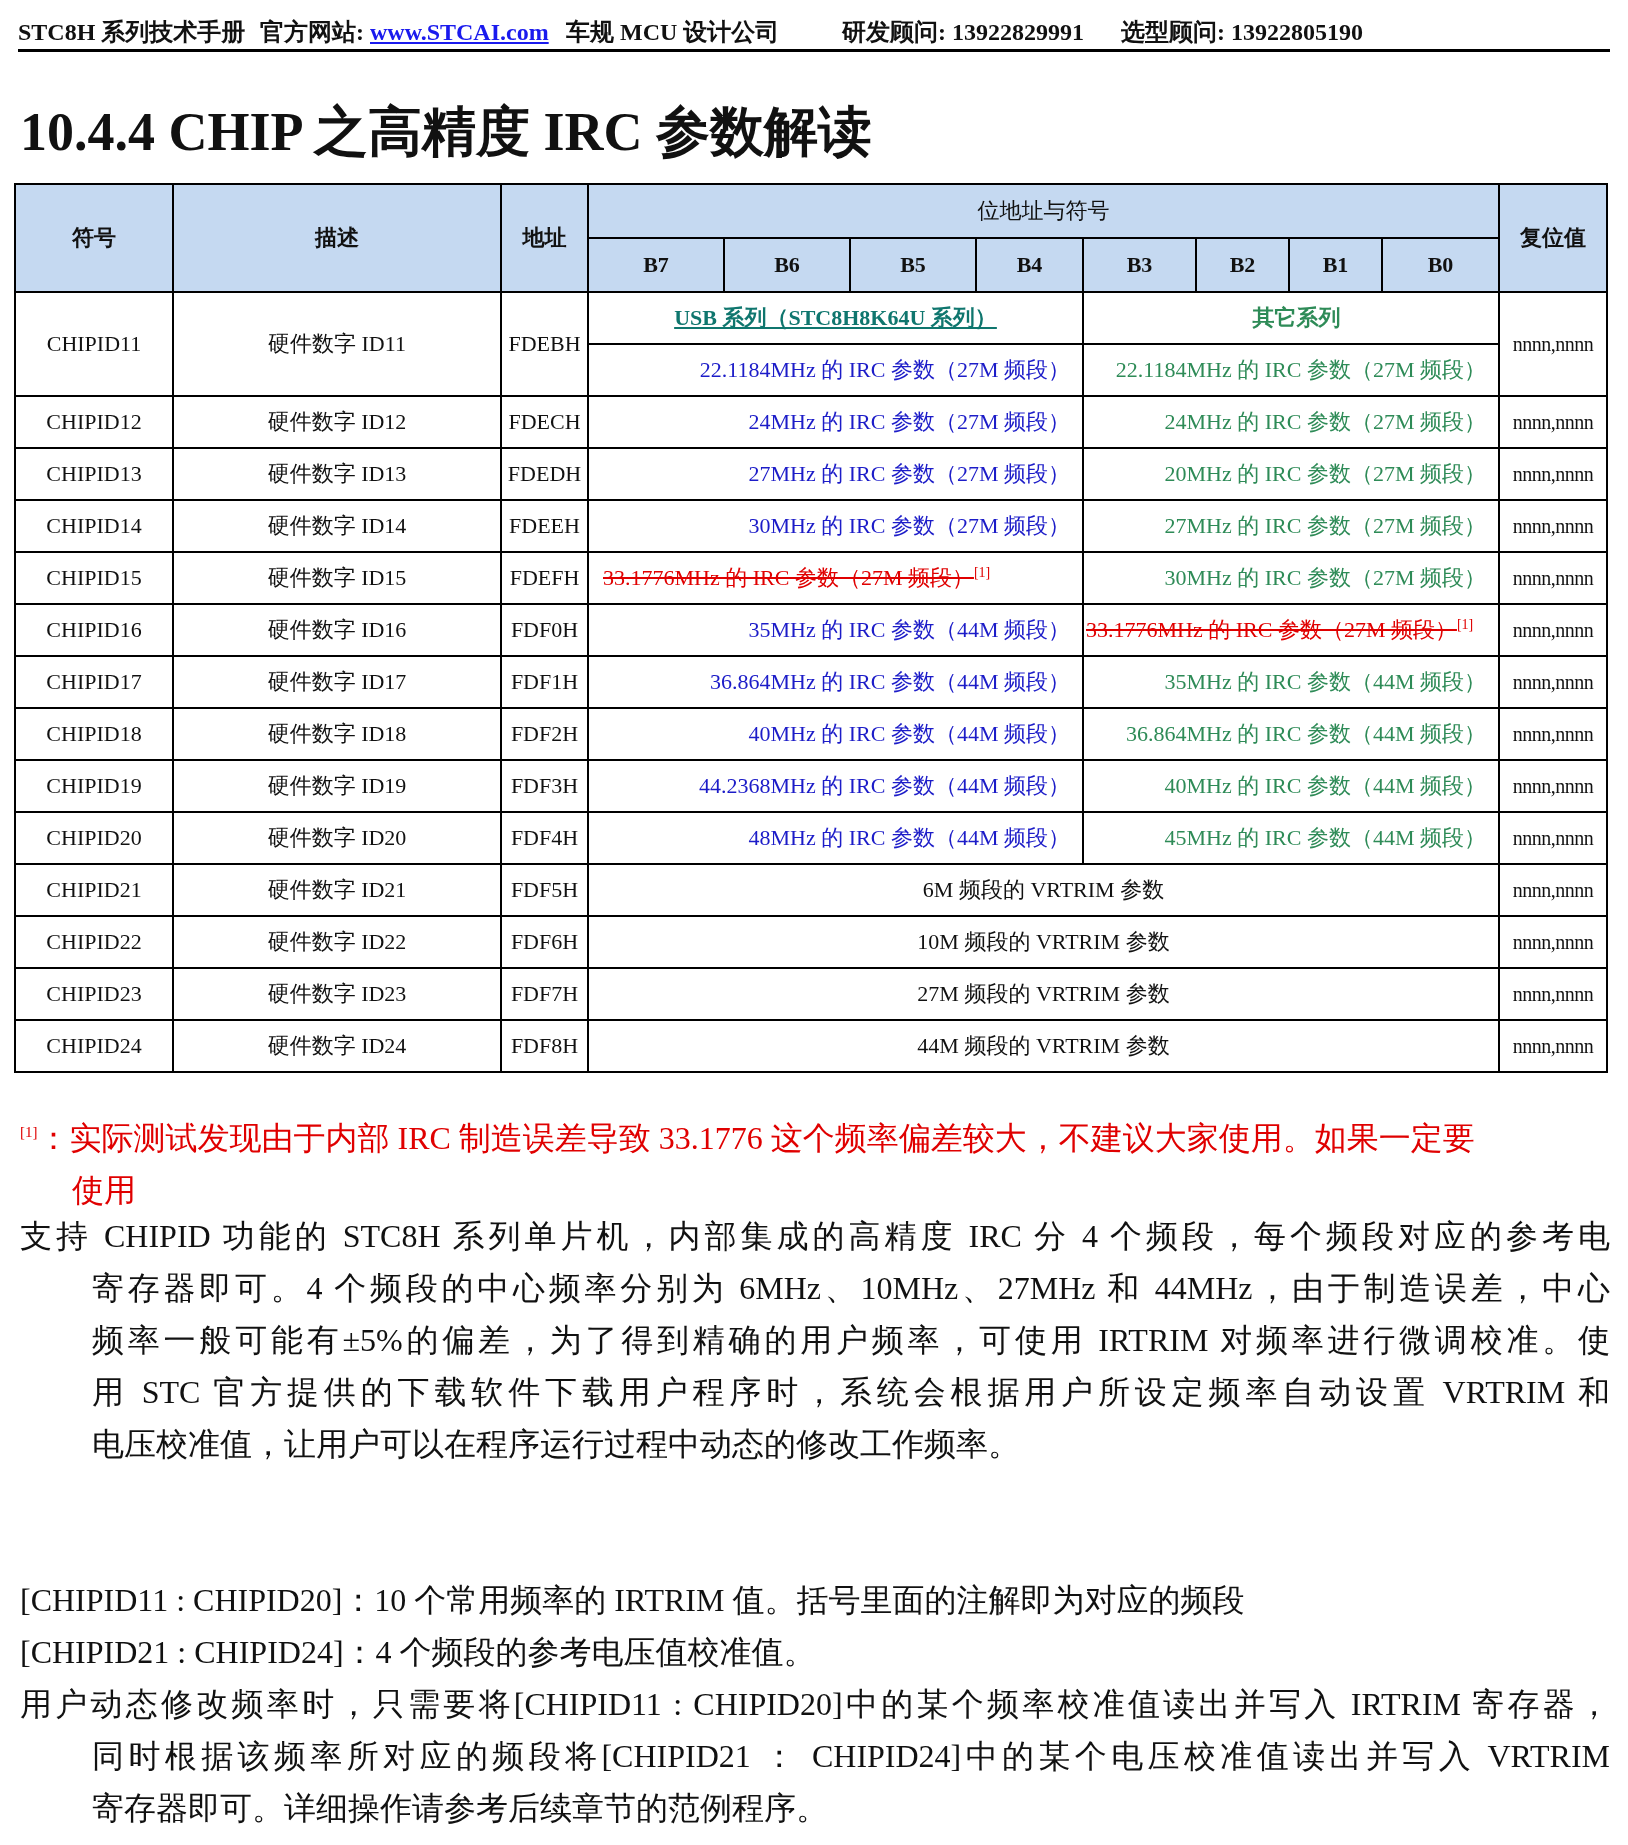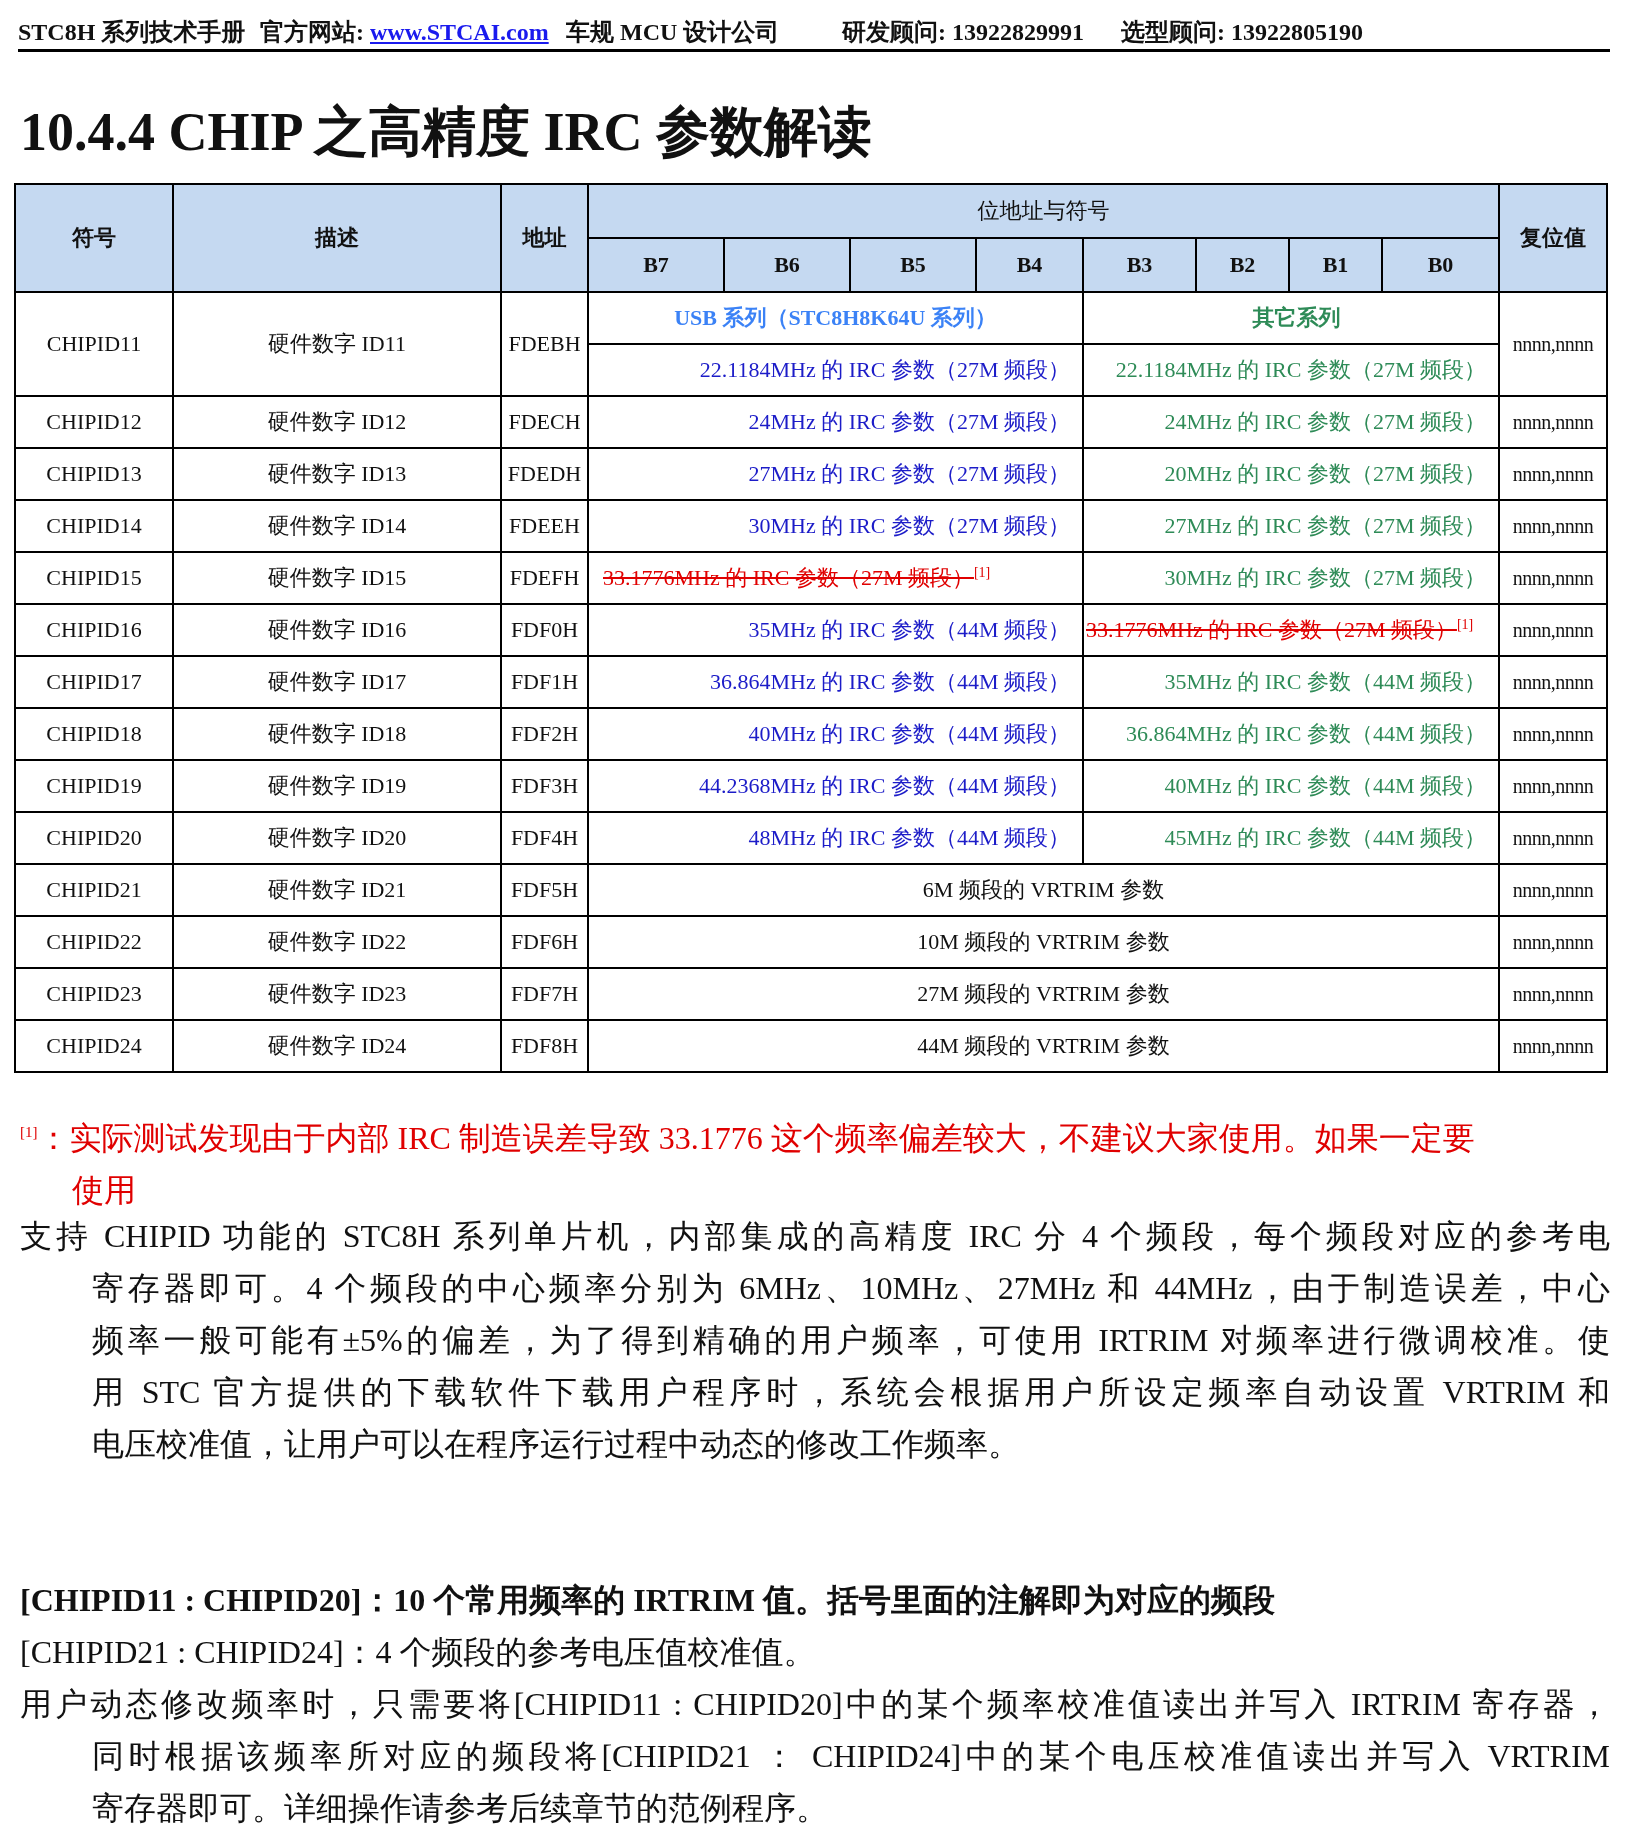--- a/index.html
+++ b/index.html
@@ -28,21 +28,21 @@
     border: 2px solid #000; padding: 0; text-align: center; vertical-align: middle;
     white-space: nowrap; overflow: hidden;
   }
   table.reg th { background: #c5d9f1; font-weight: bold; font-size: 22px; }
   table.reg th.bit { height: 52px; }
   table.reg th.grp { height: 52px; font-weight: normal; }
   table.reg tr.data td { height: 50px; }
   table.reg tr.sub td { height: 50px; }
   .usb { color: #1c1cc8; }
   .other { color: #2e8b57; }
-  .usb-h { color: #3b82f6; font-weight: bold; }
+  .usb-h { color: #0f766e; font-weight: bold; text-decoration: underline; }
   .other-h { color: #2e8b57; font-weight: bold; margin-left: 11px; }
   .strike { color: #e00000; text-decoration: line-through; text-decoration-thickness: 2px; }
   sup.note { color: #e00000; font-size: 14px; vertical-align: super; }
   td.right { text-align: right !important; padding-right: 12px !important; }
   td.left { text-align: left !important; padding-left: 8px !important; }
   td.reset { font-size: 20px; letter-spacing: -0.5px; }
   .footnote {
     position: absolute; left: 20px; top: 1106px; width: 1590px;
     color: #e00000; font-size: 32px; line-height: 52px;
   }
@@ -228,20 +228,20 @@
 </div>
 
 <div class="para" style="top:1210px;">
   <div class="justify">支持 CHIPID 功能的 STC8H 系列单片机，内部集成的高精度 IRC 分 4 个频段，每个频段对应的参考电</div>
   <div class="line2 justify">寄存器即可。4 个频段的中心频率分别为 6MHz、10MHz、27MHz 和 44MHz，由于制造误差，中心</div>
   <div class="line2 justify">频率一般可能有±5%的偏差，为了得到精确的用户频率，可使用 IRTRIM 对频率进行微调校准。使</div>
   <div class="line2 justify">用 STC 官方提供的下载软件下载用户程序时，系统会根据用户所设定频率自动设置 VRTRIM 和</div>
   <div class="line2">电压校准值，让用户可以在程序运行过程中动态的修改工作频率。</div>
 </div>
 
-<div class="para" style="top:1574px;font-weight:bold;">[CHIPID11 : CHIPID20]：10 个常用频率的 IRTRIM 值。括号里面的注解即为对应的频段</div>
+<div class="para" style="top:1574px;">[CHIPID11 : CHIPID20]：10 个常用频率的 IRTRIM 值。括号里面的注解即为对应的频段</div>
 <div class="para" style="top:1626px;">[CHIPID21 : CHIPID24]：4 个频段的参考电压值校准值。</div>
 
 <div class="para" style="top:1678px;">
   <div class="justify">用户动态修改频率时，只需要将[CHIPID11 : CHIPID20]中的某个频率校准值读出并写入 IRTRIM 寄存器，</div>
   <div class="line2 justify">同时根据该频率所对应的频段将[CHIPID21 ： CHIPID24]中的某个电压校准值读出并写入 VRTRIM</div>
   <div class="line2">寄存器即可。详细操作请参考后续章节的范例程序。</div>
 </div>
 
 </body></html>

